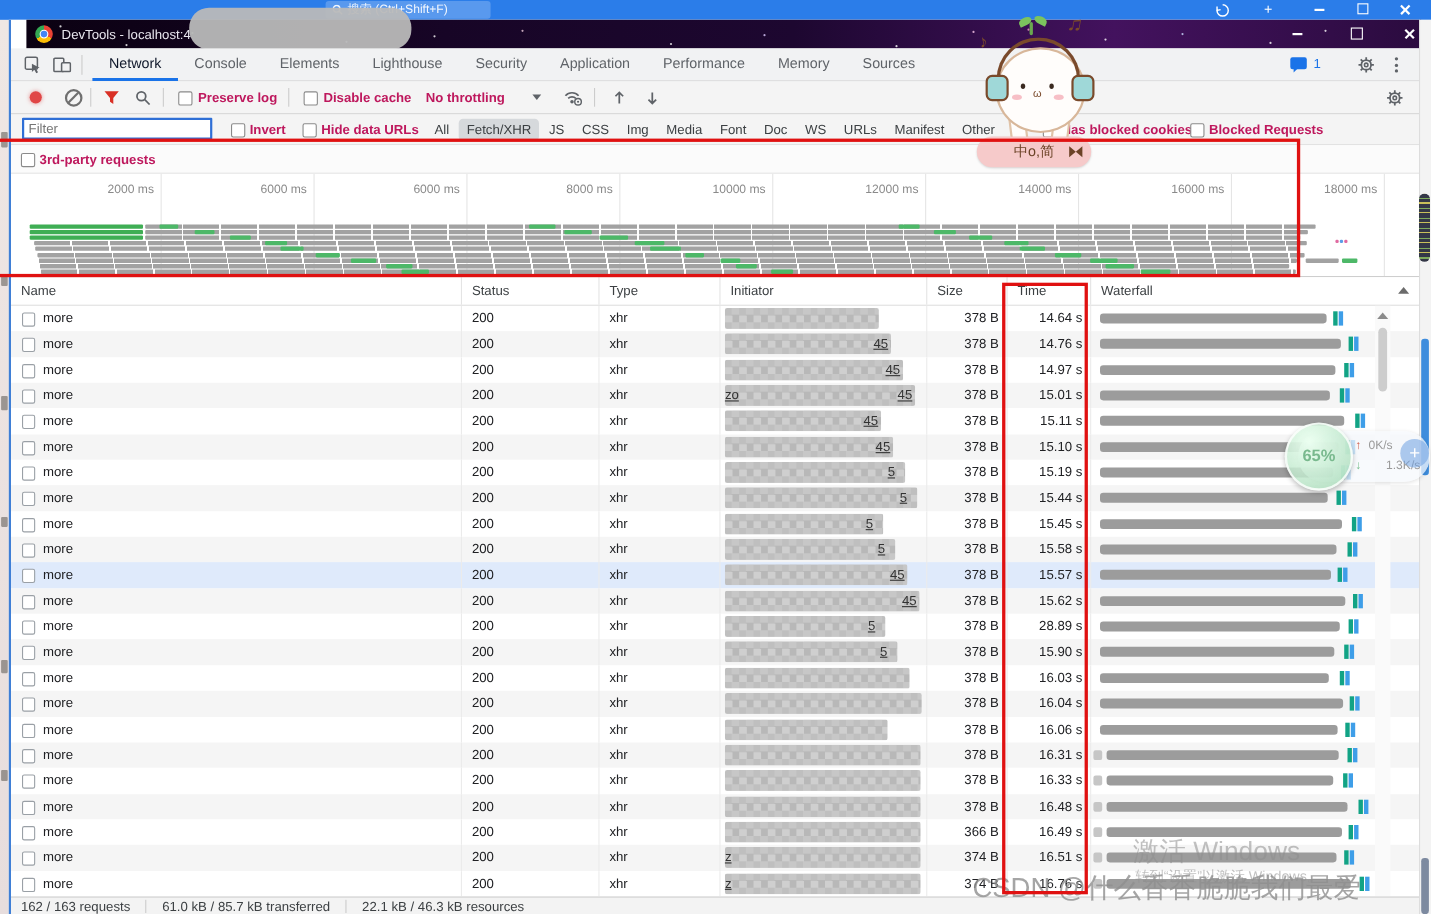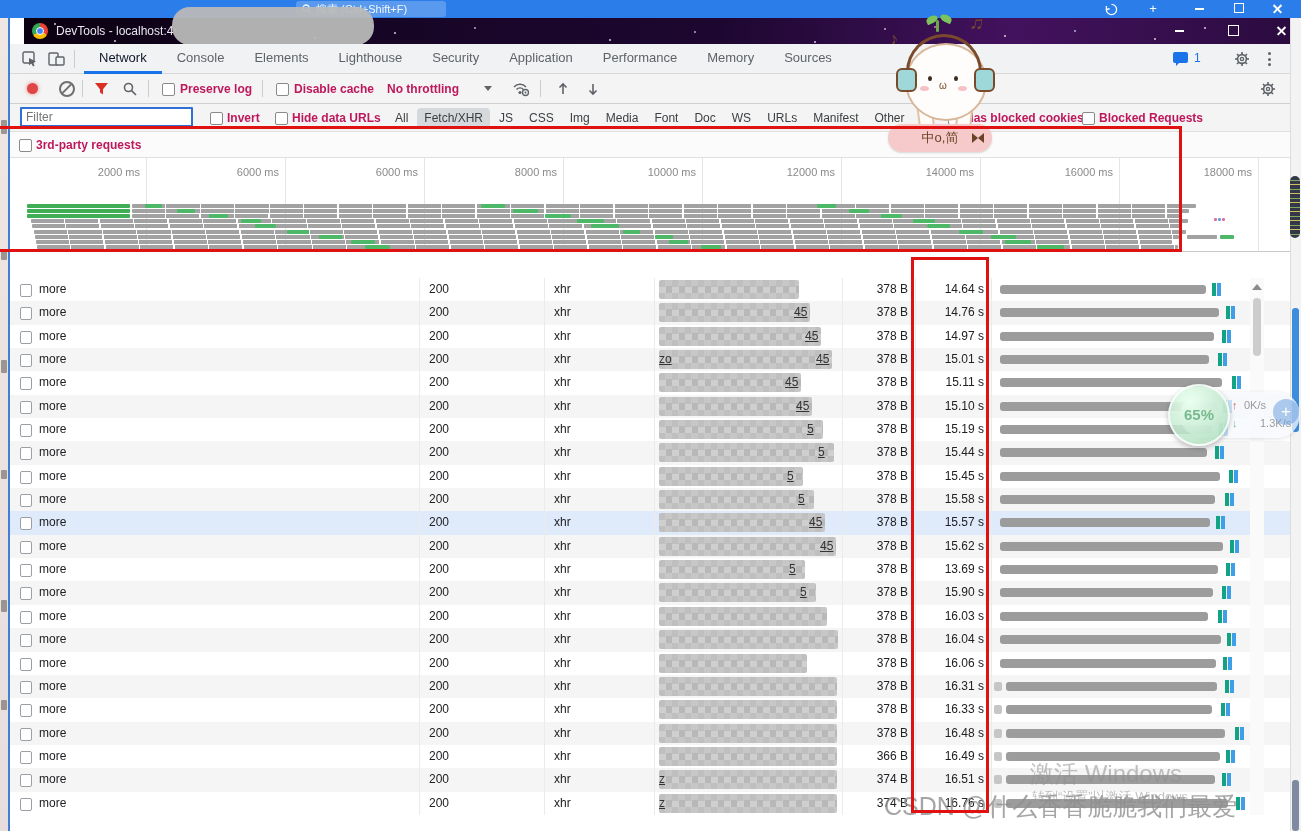--- a/index.html
+++ b/index.html
@@ -381,20 +381,30 @@
         <div class="abs greenseg" style="left: 387px; top: 91.9px; width: 26px;"></div>
         <div class="abs greenseg" style="left: 723px; top: 91.9px; width: 21px;"></div>
         <div class="abs greenseg" style="left: 1059px; top: 91.9px; width: 28px;"></div>
         <div class="abs" style="left: 1177px; top: 76.6px; width: 30px; height: 4px; border-radius: 1px; background: rgb(162, 162, 162);"></div>
         <div class="abs" style="left: 1210px; top: 76.6px; width: 14px; height: 4px; border-radius: 1px; background: rgb(77, 184, 104);"></div>
         <div class="abs" style="left: 1204px; top: 60px; width: 2.5px; height: 2.5px; border-radius: 50%; background: rgb(224, 106, 160);"></div>
         <div class="abs" style="left: 1208px; top: 60px; width: 2.5px; height: 2.5px; border-radius: 50%; background: rgb(91, 157, 232);"></div>
         <div class="abs" style="left: 1212px; top: 60px; width: 2.5px; height: 2.5px; border-radius: 50%; background: rgb(224, 106, 160);"></div>
       </div>
 
+    <div id="thead" class="abs">
+      <div class="abs hcell first" style="left:0;width:409px;">Name</div>
+      <div class="abs hcell" style="left:409px;width:125px;">Status</div>
+      <div class="abs hcell" style="left:534px;width:110px;">Type</div>
+      <div class="abs hcell" style="left:644px;width:188px;">Initiator</div>
+      <div class="abs hcell" style="left:832px;width:73px;">Size</div>
+      <div class="abs hcell" style="left:905px;width:76px;">Time</div>
+      <div class="abs hcell" style="left:981px;width:301px;">Waterfall</div>
+      <div class="abs sortup" style="left:1261px;top:9px;"></div>
+    </div>
 
     <div id="rows" class="abs">
         <div class="row">
           <div class="cell c-name">
             <span class="nicon"></span>
             <span class="nlabel">more</span>
           </div>
           <div class="cell c-status">200</div>
           <div class="cell c-type">xhr</div>
           <div class="cell c-init">
@@ -623,21 +633,21 @@
             <span class="nicon"></span>
             <span class="nlabel">more</span>
           </div>
           <div class="cell c-status">200</div>
           <div class="cell c-type">xhr</div>
           <div class="cell c-init">
             <div class="mosaic" style="width: 146px;"></div>
             <span class="frag" style="left: 134px; z-index: 2;">5</span>
           </div>
           <div class="cell c-size">378 B</div>
-          <div class="cell c-time">13.69 s</div>
+          <div class="cell c-time">28.89 s</div>
           <div class="cell c-wf">
             <div class="wfbar" style="left: 8px; width: 218px;"></div>
             <div class="tipA" style="left: 234px;"></div>
             <div class="tipB" style="left: 239px;"></div>
           </div>
         </div>
         <div class="row alt">
           <div class="cell c-name">
             <span class="nicon"></span>
             <span class="nlabel">more</span>
@@ -826,20 +836,27 @@
             <div class="tipB" style="left: 249px;"></div>
           </div>
         </div>
       </div>
 
     <div id="tscroll" class="abs">
       <div class="scrollup" style="margin:6px auto 0;"></div>
       <div style="width:8px;height:58px;background:#cdcdcd;border-radius:4px;margin:8px auto 0;"></div>
     </div>
 
+    <div id="statusbar" class="abs">
+      <span class="sitem">162 / 163 requests</span>
+      <div class="sdiv"></div>
+      <span class="sitem">61.0 kB / 85.7 kB transferred</span>
+      <div class="sdiv"></div>
+      <span class="sitem">22.1 kB / 46.3 kB resources</span>
+    </div>
   </div>
 
   <div id="pagescroll" class="abs"></div>
   <div class="abs minidark"></div>
   <div class="abs bthumb"></div>
   <div class="abs gthumb"></div>
 
   <div class="abs wm" style="left:1030px;top:758px;font-size:24px;opacity:.55;">激活 Windows</div>
   <div class="abs wm" style="left:1032px;top:788px;font-size:13px;opacity:.55;">转到“设置”以激活 Windows。</div>
   <div class="abs wm" style="left:884px;top:790px;font-size:25px;">CSDN @什么香香脆脆我们最爱</div>

